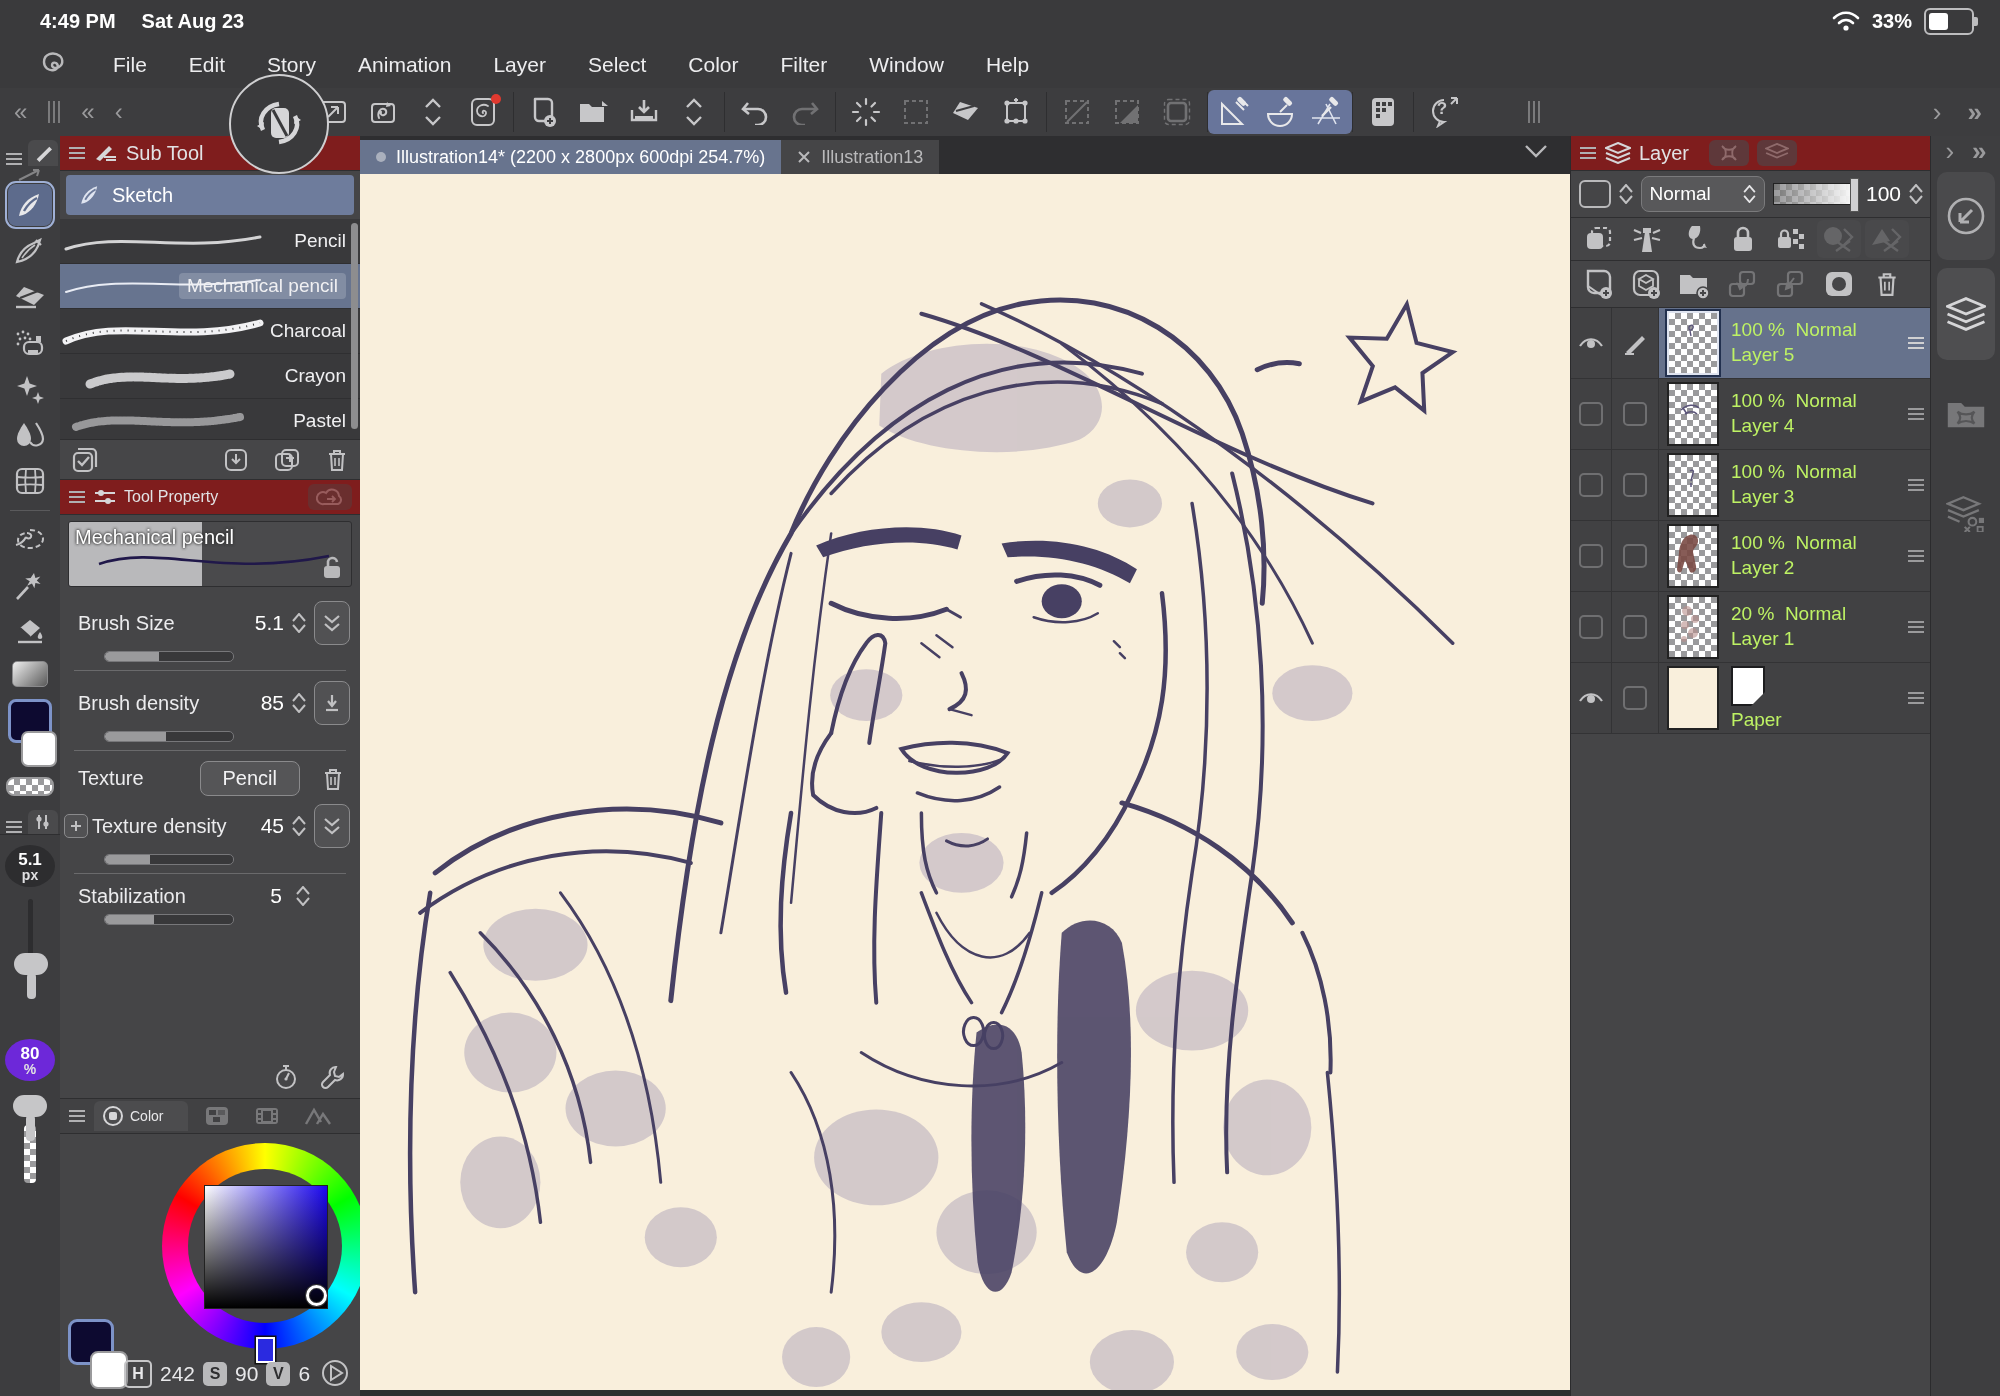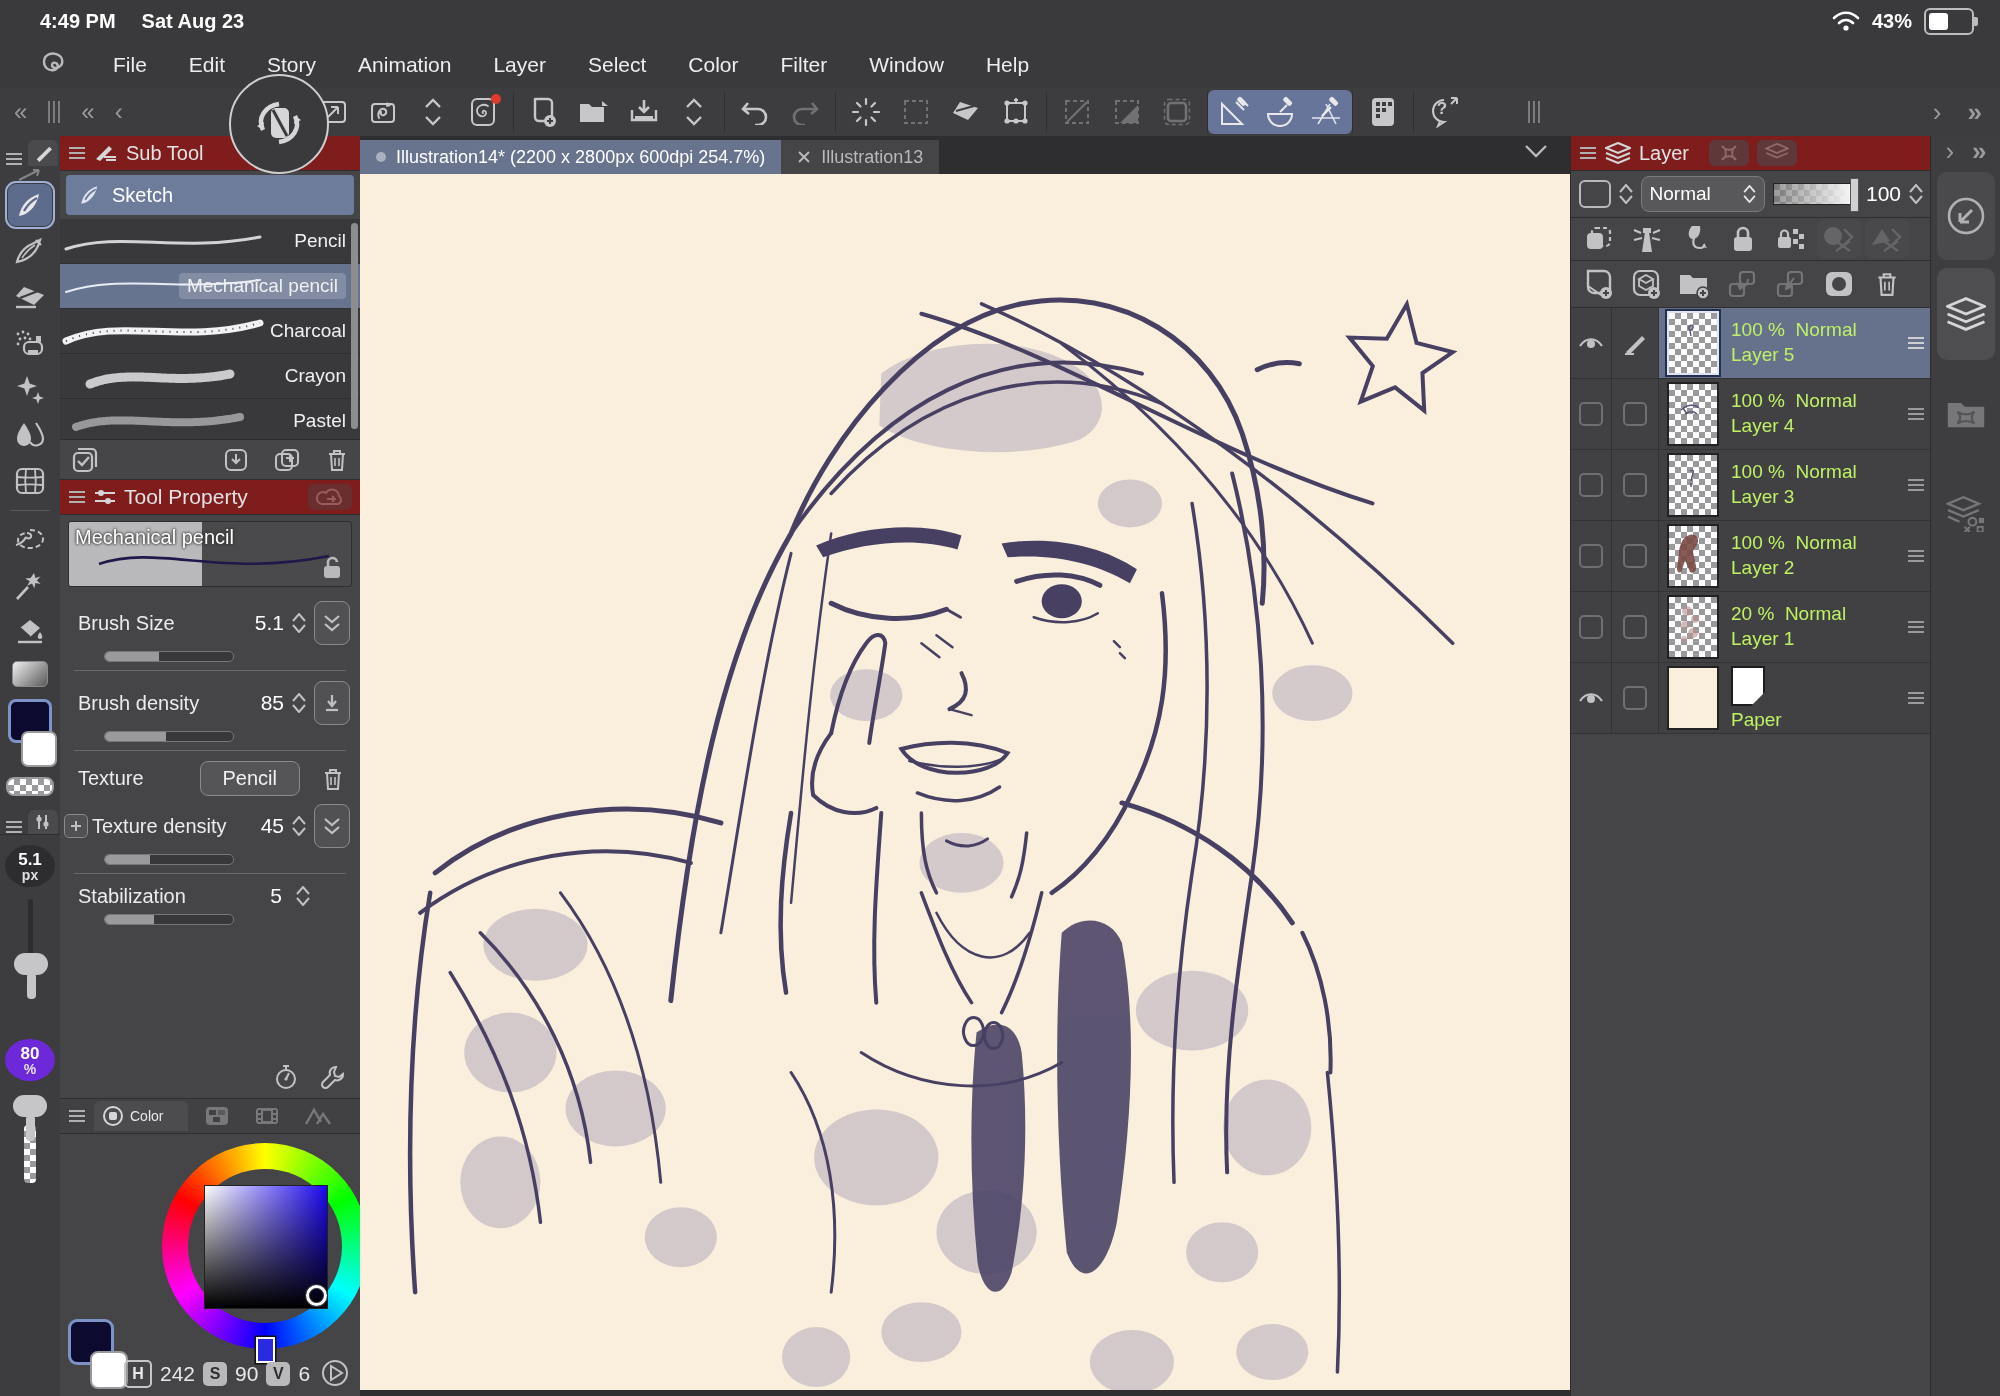--- a/index.html
+++ b/index.html
@@ -193,21 +193,21 @@
     <div class="right">
       <span class="ic">
         <svg width="28" height="22" viewBox="0 0 28 22">
             <g fill="none" stroke="#fff" stroke-width="2.6" stroke-linecap="round">
               <path d="M2 8 C9 1,19 1,26 8"></path>
               <path d="M7 13 C11 9,17 9,21 13"></path>
             </g>
             <circle cx="14" cy="18" r="2.6" fill="#fff"></circle>
           </svg>
       </span>
-      <span>43%</span>
+      <span>33%</span>
       <span class="battery">
           <span class="fill"></span>
           <span class="nub"></span>
         </span>
     </div>
   </div>
 
   <div class="menubar abs">
     <span class="logo ic">
       <svg width="26" height="30" viewBox="0 0 26 30">
@@ -672,21 +672,21 @@
               <path d="M1 2h16M1 7h16M1 12h16" stroke="#b0b0b2" stroke-width="2"></path>
             </svg>
           </span>
         <span class="ic">
             <svg width="22" height="16" viewBox="0 0 22 16">
               <path d="M1 4h20M1 12h20" stroke="#d6d6d8" stroke-width="2"></path>
               <circle cx="7" cy="4" r="3" fill="#d6d6d8"></circle>
               <circle cx="14" cy="12" r="3" fill="#d6d6d8"></circle>
             </svg>
           </span>
-        <span style="font-size:21px;">Tool Property</span>
+        <span style="font-size:16px;">Tool Property</span>
         <span class="ic dim" style="margin-left:auto;width:44px;height:26px;background:#4a4a4c;border-radius:6px;">
             <svg width="28" height="18" viewBox="0 0 28 18">
               <path d="M8 16 a6 6 0 1 1 2-11 a7 7 0 0 1 13 3 a4.5 4.5 0 0 1-1 8z" fill="none" stroke="#c2c2c4" stroke-width="2"></path>
               <path d="M11 11h8M16 8l3 3-3 3" stroke="#c2c2c4" stroke-width="1.8" fill="none"></path>
             </svg>
           </span>
       </div>
       <div class="tp-preview">
         <div class="lightblock"></div>
         <svg width="284" height="64" viewBox="0 0 284 64" style="position:absolute;inset:0">

